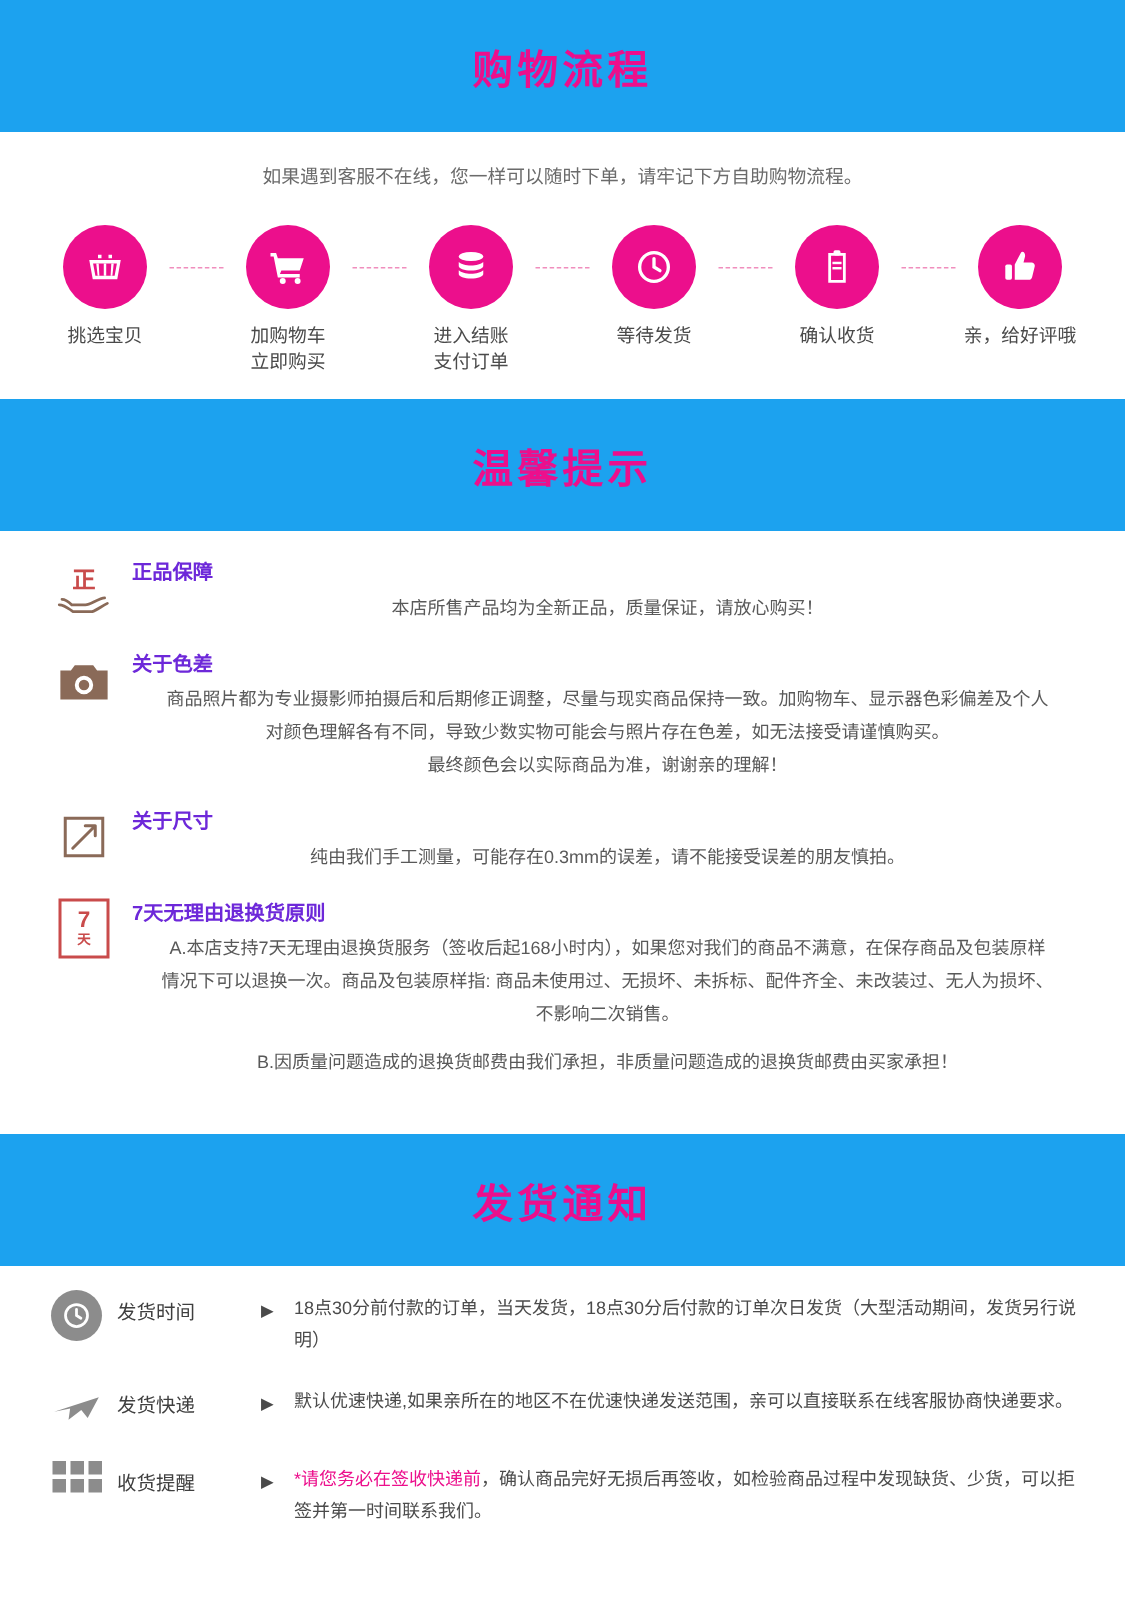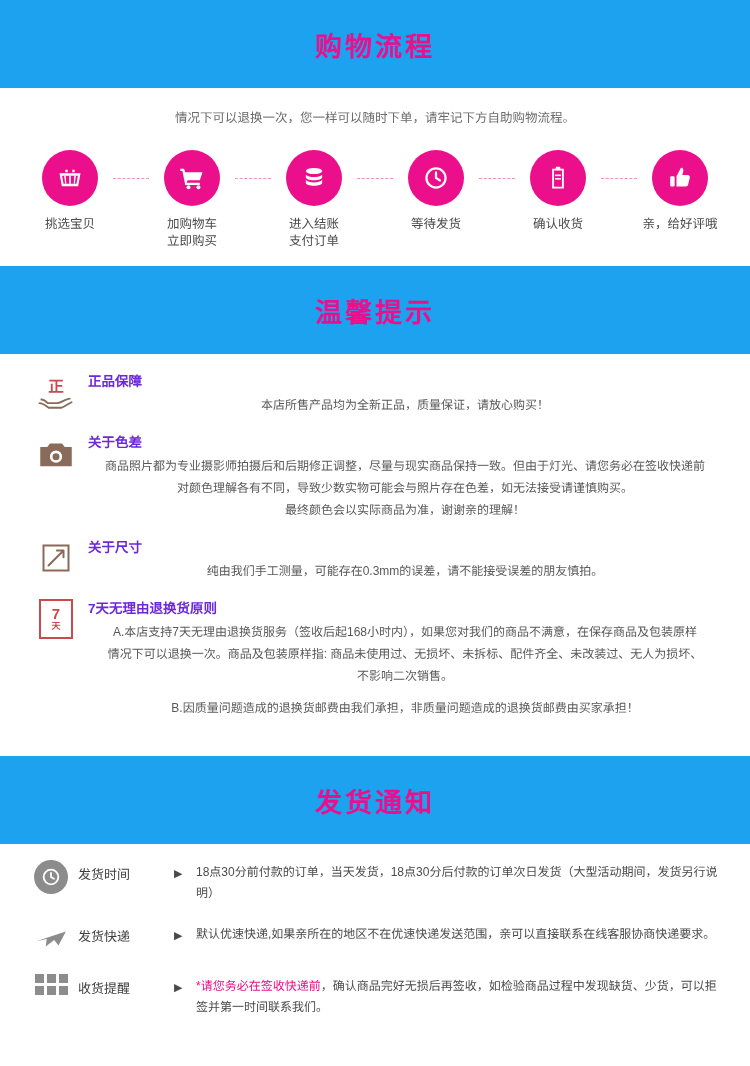--- a/index.html
+++ b/index.html
@@ -135,21 +135,21 @@
 <body>
 
 <div class="page">
 
   <div class="banner">
     <div class="banner-title">购物流程</div>
   </div>
 
   <div class="flow-wrap">
     <div class="flow-desc">
-      <div>情况下可以退换一次，您一样可以随时下单，请牢记下方自助购物流程。</div>
+      <div>如果遇到客服不在线，您一样可以随时下单，请牢记下方自助购物流程。</div>
     </div>
 
     <div class="flow-steps">
 
       <div class="step">
         <div class="circle">
           <span>
             <svg width="28" height="28" viewBox="0 0 24 24" fill="#fff">
               <path d="M3 8h18l-2 11H5L3 8zm2.2 2l1.3 7h11l1.3-7H5.2z"></path>
               <path d="M8 7V5h2v2H8zm6 0V5h2v2h-2z"></path>
@@ -268,21 +268,21 @@
 
     <div class="tip-row">
       <div class="tip-icon">
         <svg width="42" height="42" viewBox="0 0 48 48" fill="#8a6a58">
           <path d="M6 16h8l3-4h14l3 4h8v22H6V16zm18 4a7 7 0 100 14 7 7 0 000-14zm0 3a4 4 0 110 8 4 4 0 010-8z"></path>
         </svg>
       </div>
       <div class="tip-body">
         <div class="tip-title">关于色差</div>
         <div class="tip-text">
-          <p>商品照片都为专业摄影师拍摄后和后期修正调整，尽量与现实商品保持一致。但由于灯光、请您务必在签收快递前</p>
+          <p>商品照片都为专业摄影师拍摄后和后期修正调整，尽量与现实商品保持一致。加购物车、显示器色彩偏差及个人</p>
           <p>对颜色理解各有不同，导致少数实物可能会与照片存在色差，如无法接受请谨慎购买。</p>
           <p>最终颜色会以实际商品为准，谢谢亲的理解！</p>
         </div>
       </div>
     </div>
 
     <div class="tip-row">
       <div class="tip-icon">
         <svg width="40" height="40" viewBox="0 0 48 48">
           <rect x="9" y="9" width="30" height="30" fill="none" stroke="#8a6a58" stroke-width="2.4"></rect>

